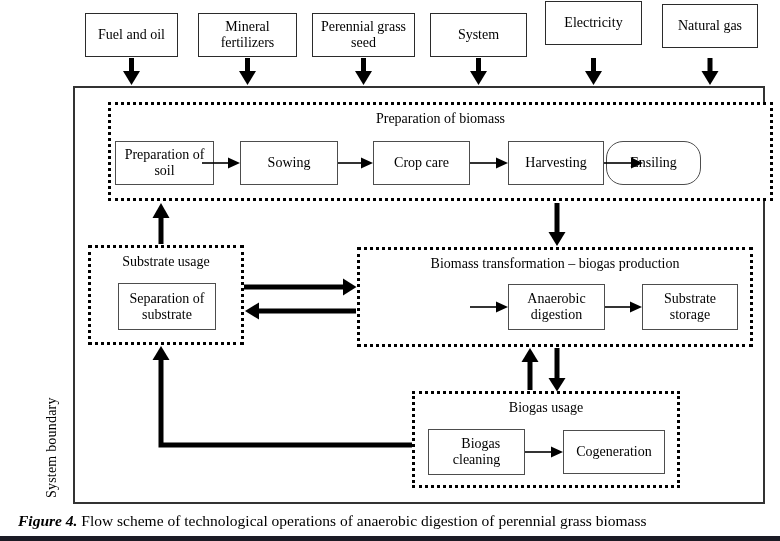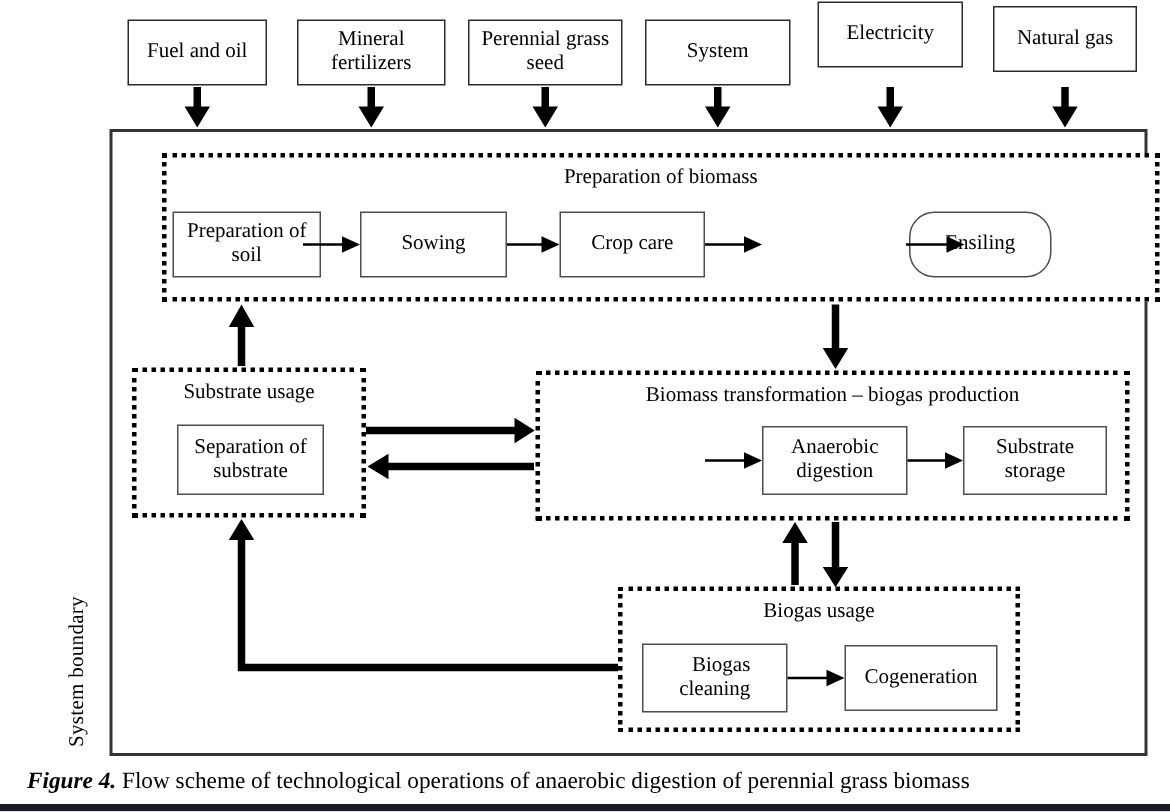--- a/index.html
+++ b/index.html
@@ -94,20 +94,21 @@
     <div class="gtitle">Biomass transformation – biogas production</div>
   </div>
   <div class="group g-bio">
     <div class="gtitle">Biogas usage</div>
   </div>
 
   <div class="pbox p-soil">Preparation of
 soil</div>
   <div class="pbox p-sow">Sowing</div>
   <div class="pbox p-crop">Crop care</div>
+  <div class="pbox p-harv">Harvesting</div>
   <div class="pbox p-ens">Ensiling</div>
   <div class="pbox p-sep">Separation of
 substrate</div>
   <div class="pbox p-ana">Anaerobic
 digestion</div>
   <div class="pbox p-sto">Substrate
 storage</div>
   <div class="pbox p-cle">Biogas
 cleaning</div>
   <div class="pbox p-cog">Cogeneration</div>

